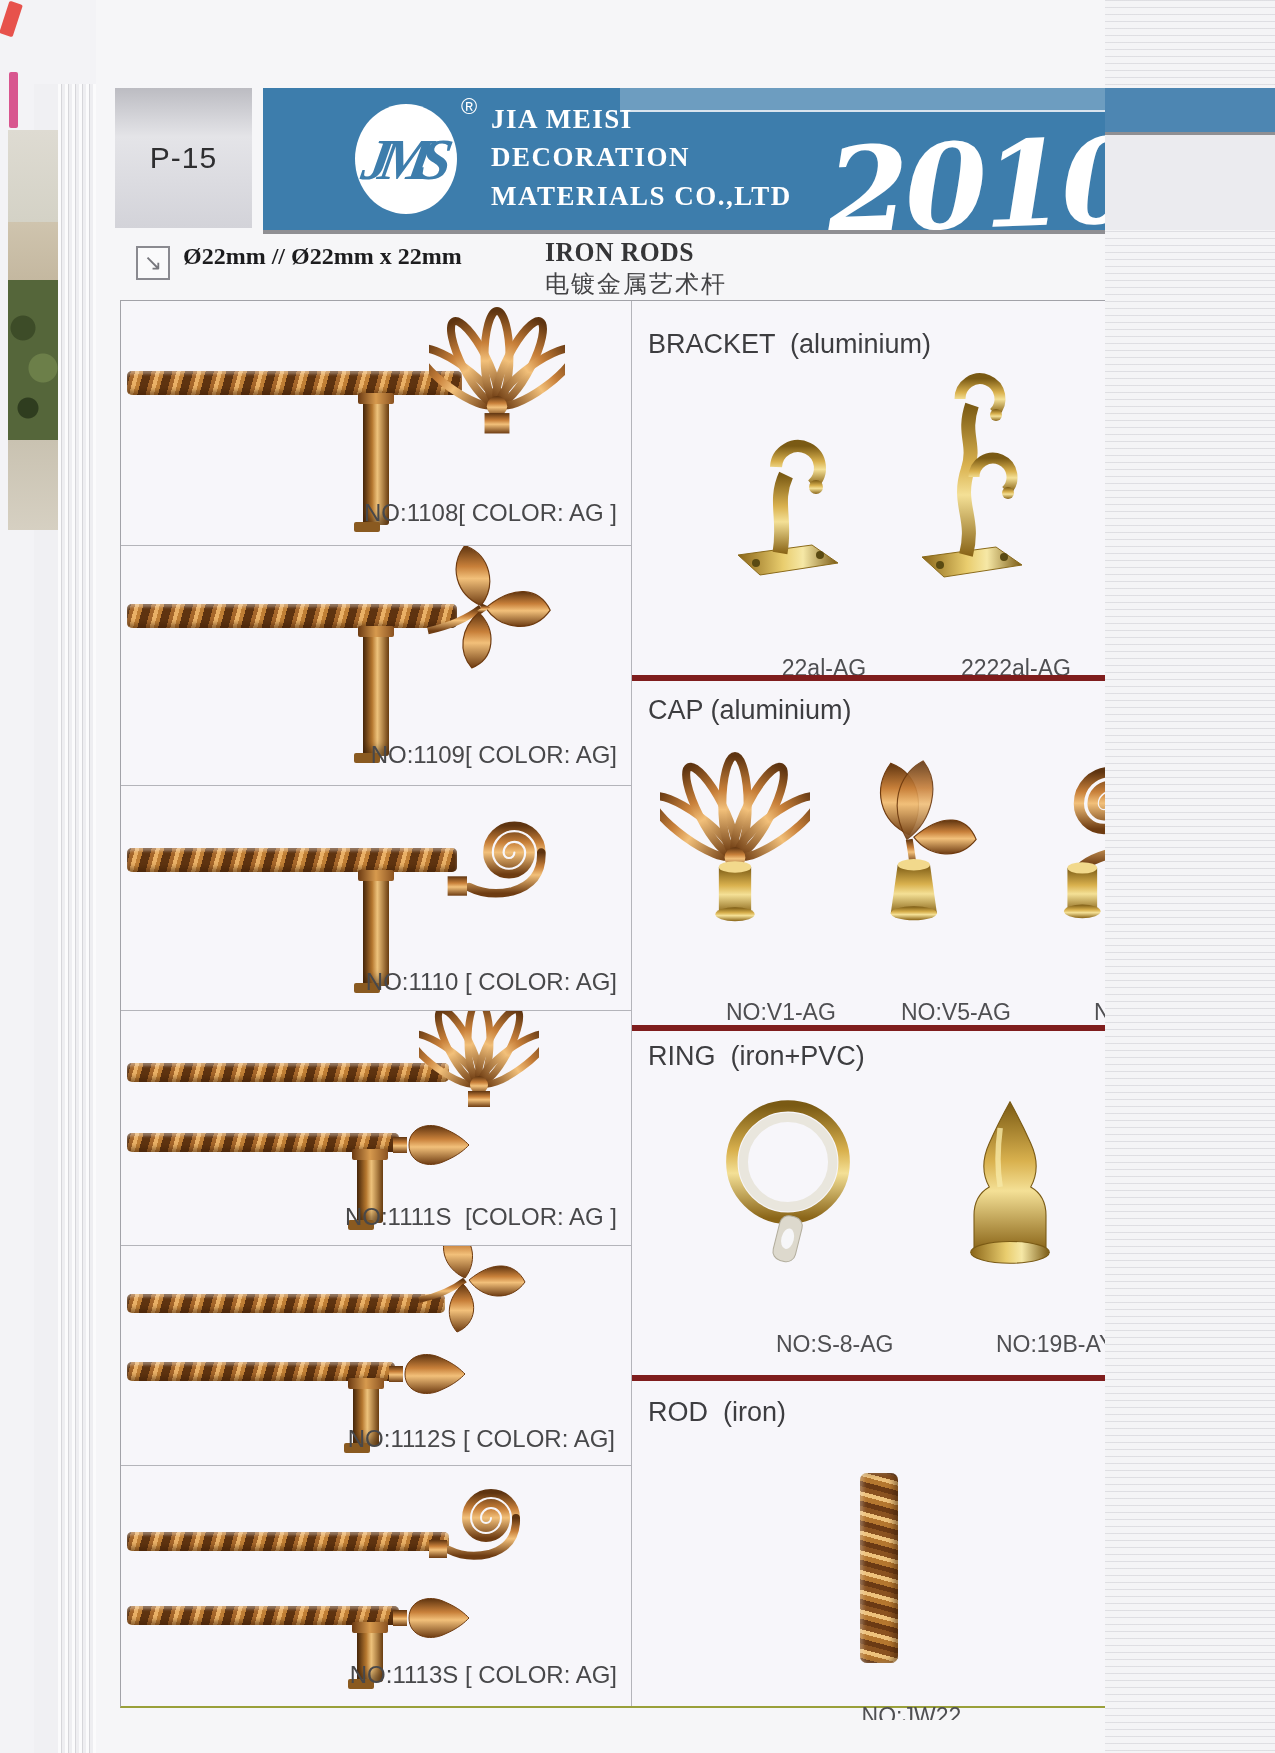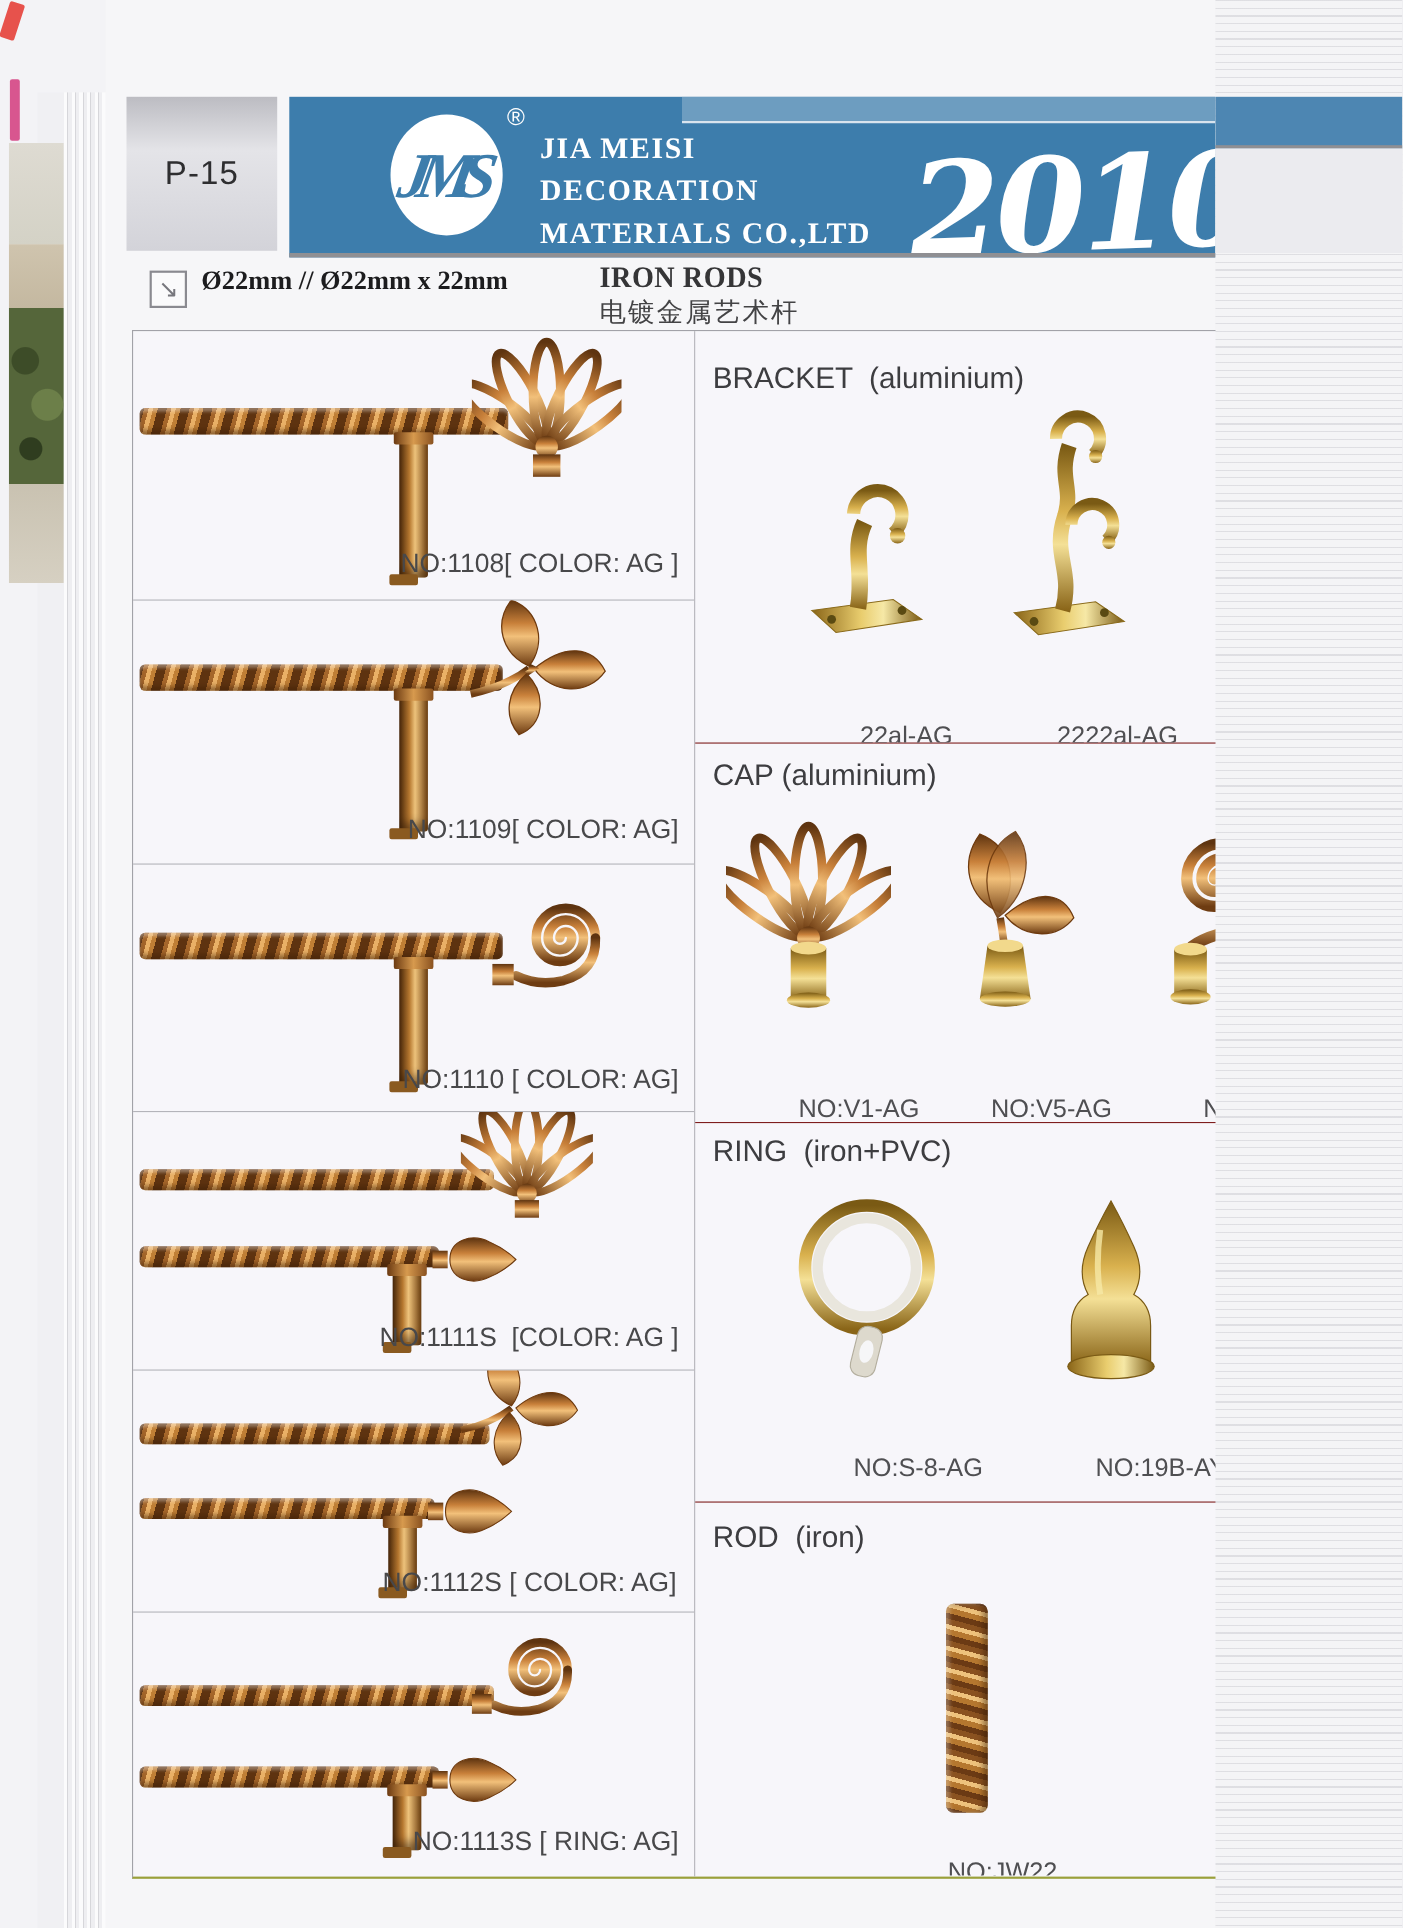--- a/index.html
+++ b/index.html
@@ -33,39 +33,39 @@
   .banner{position:absolute;left:263px;top:88px;width:842px;height:142px;background:#3d7dac;
         border-bottom:4px solid #8f8f93;overflow:hidden;}
   .banner-top-band{position:absolute;left:357px;top:0;right:0;height:22px;background:#6d9dc0;
         border-bottom:2px solid #d9e4ee;}
   .logo-ell{position:absolute;left:92px;top:16px;width:102px;height:110px;background:#fff;border-radius:50%;
         display:flex;align-items:center;justify-content:center;}
   .logo-letters{font-family:"Liberation Serif",serif;font-style:italic;font-weight:bold;font-size:58px;
         color:#3d7dac;letter-spacing:-12px;transform:skewX(-10deg);padding-right:10px;}
   .logo-reg{position:absolute;left:198px;top:6px;color:#fff;font-size:22px;}
   .company{position:absolute;left:228px;top:12px;color:#fff;font-family:"Liberation Serif",serif;
-        font-weight:bold;font-size:27px;letter-spacing:1.5px;line-height:1.42;white-space:pre;margin-top:16px;}
+        font-weight:bold;font-size:27px;letter-spacing:1.5px;line-height:1.42;white-space:pre;}
   .year{position:absolute;right:-34px;top:28px;font-family:"DejaVu Serif",serif;font-style:italic;
         font-weight:bold;font-size:118px;color:#fff;letter-spacing:-4px;transform:rotate(-2deg);}
   
   .arrow-box{position:absolute;left:136px;top:246px;width:30px;height:30px;border:2px solid #8a8a90;
         display:flex;align-items:center;justify-content:center;color:#77777d;font-size:22px;background:#fafafb;}
   .spec-text{position:absolute;left:183px;top:243px;font-family:"Liberation Serif",serif;font-weight:bold;
         font-size:24px;color:#1c1c1e;white-space:pre;}
   .cat-en{position:absolute;left:545px;top:237px;font-family:"Liberation Serif",serif;font-weight:bold;
         font-size:27px;color:#353537;letter-spacing:.5px;transform:scaleX(.95);transform-origin:left;}
   .cat-cn{position:absolute;left:545px;top:268px;font-size:24px;color:#434345;letter-spacing:2px;text-align:right;}
   
   .grid{position:absolute;left:120px;top:300px;width:985px;height:1405px;border:1px solid #a2a2a8;
         border-bottom:2px solid #9aa03a;background:#f7f6fa;}
   .col-left{position:absolute;left:0;top:0;width:510px;height:100%;border-right:1px solid #b4b4ba;}
   .col-right{position:absolute;left:511px;top:0;right:0;height:100%;}
   .prow{position:relative;overflow:hidden;border-bottom:1px solid #b4b4ba;}
   .prow:last-child{border-bottom:none;}
-  .psec{position:relative;overflow:hidden;border-bottom:1px solid #7f1d1d;}
+  .psec{position:relative;overflow:hidden;border-bottom:6px solid #7f1d1d;}
   .psec:last-child{border-bottom:none;}
   .sec-title{position:absolute;left:16px;white-space:pre;font-size:27px;color:#3d3d40;}
   .rlabel{position:absolute;white-space:pre;font-size:24px;color:#48484a;}
   .itm{position:absolute;text-align:center;font-size:23px;color:#4f4f52;line-height:1.42;white-space:pre;}
   
   .rodbar{position:absolute;height:24px;border-radius:5px;
         background:repeating-linear-gradient(105deg,#5e3310 0 4px,#a5662a 4px 8px,#e9b066 8px 12px,#c07f35 12px 16px,#5e3310 16px 20px);
         box-shadow:inset 0 3px 3px rgba(255,255,255,.35),inset 0 -4px 5px rgba(60,30,5,.5);}
   .rodbar.thin{height:19px;}
   .bstem{position:absolute;width:26px;border-radius:3px;
@@ -235,21 +235,21 @@
           <path d="M65 60 a5 5 0 0 1 10 0 a10 10 0 0 1 -20 0 a15 15 0 0 1 30 0 a20 20 0 0 1 -40 0 a25 25 0 0 1 50 0" stroke="url(#gCu)" stroke-width="8" fill="none" stroke-linecap="round"></path>
           <path d="M95 60 Q96 88 68 96 Q46 101 28 92" stroke="url(#gCu)" stroke-width="8" fill="none" stroke-linecap="round"></path>
           <rect x="8" y="82" width="18" height="18" fill="url(#gCu)"></rect>
         </svg>
         <div class="rodbar thin" style="left:6px;top:140px;width:272px"></div>
         <svg class="art" style="left:272px;top:124px" width="80" height="56" viewBox="0 0 80 56">
           <rect x="0" y="20" width="14" height="16" fill="url(#gCu)"></rect>
           <path d="M16 28 C16 10 36 4 52 12 C66 18 72 24 76 28 C72 32 66 38 52 44 C36 52 16 46 16 28 Z" fill="url(#gCu)" stroke="#6e3a0e"></path>
         </svg>
         <div class="bstem" style="left:236px;top:160px;height:56px"></div>
-        <div class="rlabel" style="right:14px;bottom:16px">NO:1113S [ RING: AG]</div>
+        <div class="rlabel" style="right:14px;bottom:16px">NO:1113S [ COLOR: AG]</div>
       </div>
     </div>
 
     <div class="col-right">
 
       <div class="psec" style="height:374px">
         <div class="sec-title" style="top:28px">BRACKET  (aluminium)</div>
         <svg class="art" style="left:88px;top:52px" width="140" height="270" viewBox="0 0 140 210">
           <polygon points="18,172 92,162 118,180 40,192" fill="url(#gAuH)" stroke="#8a6a1a"></polygon>
           <circle cx="36" cy="180" r="4" fill="#5a4a12"></circle>

